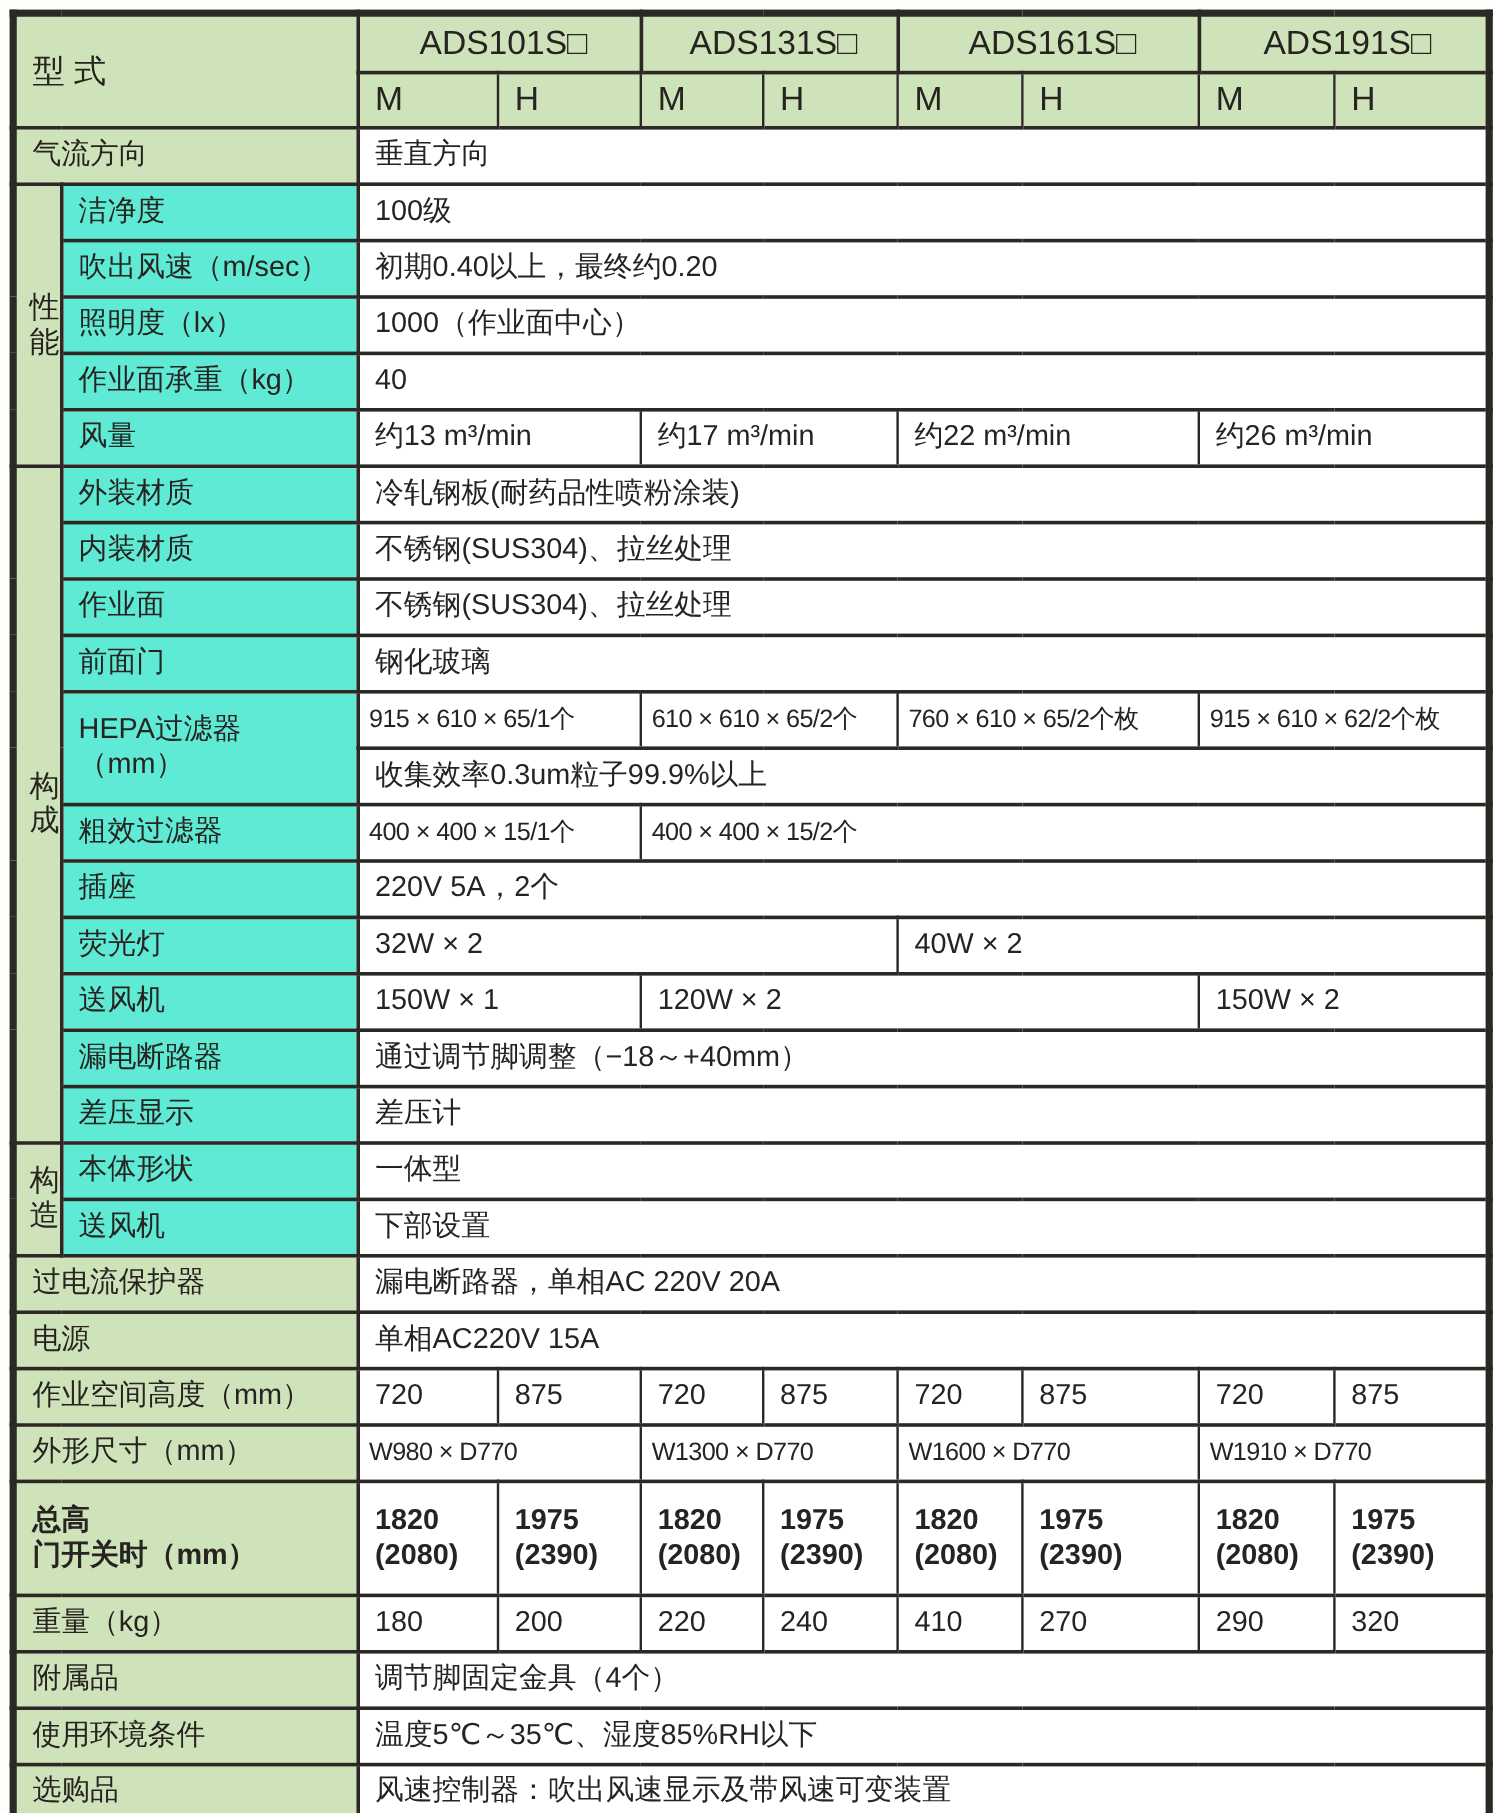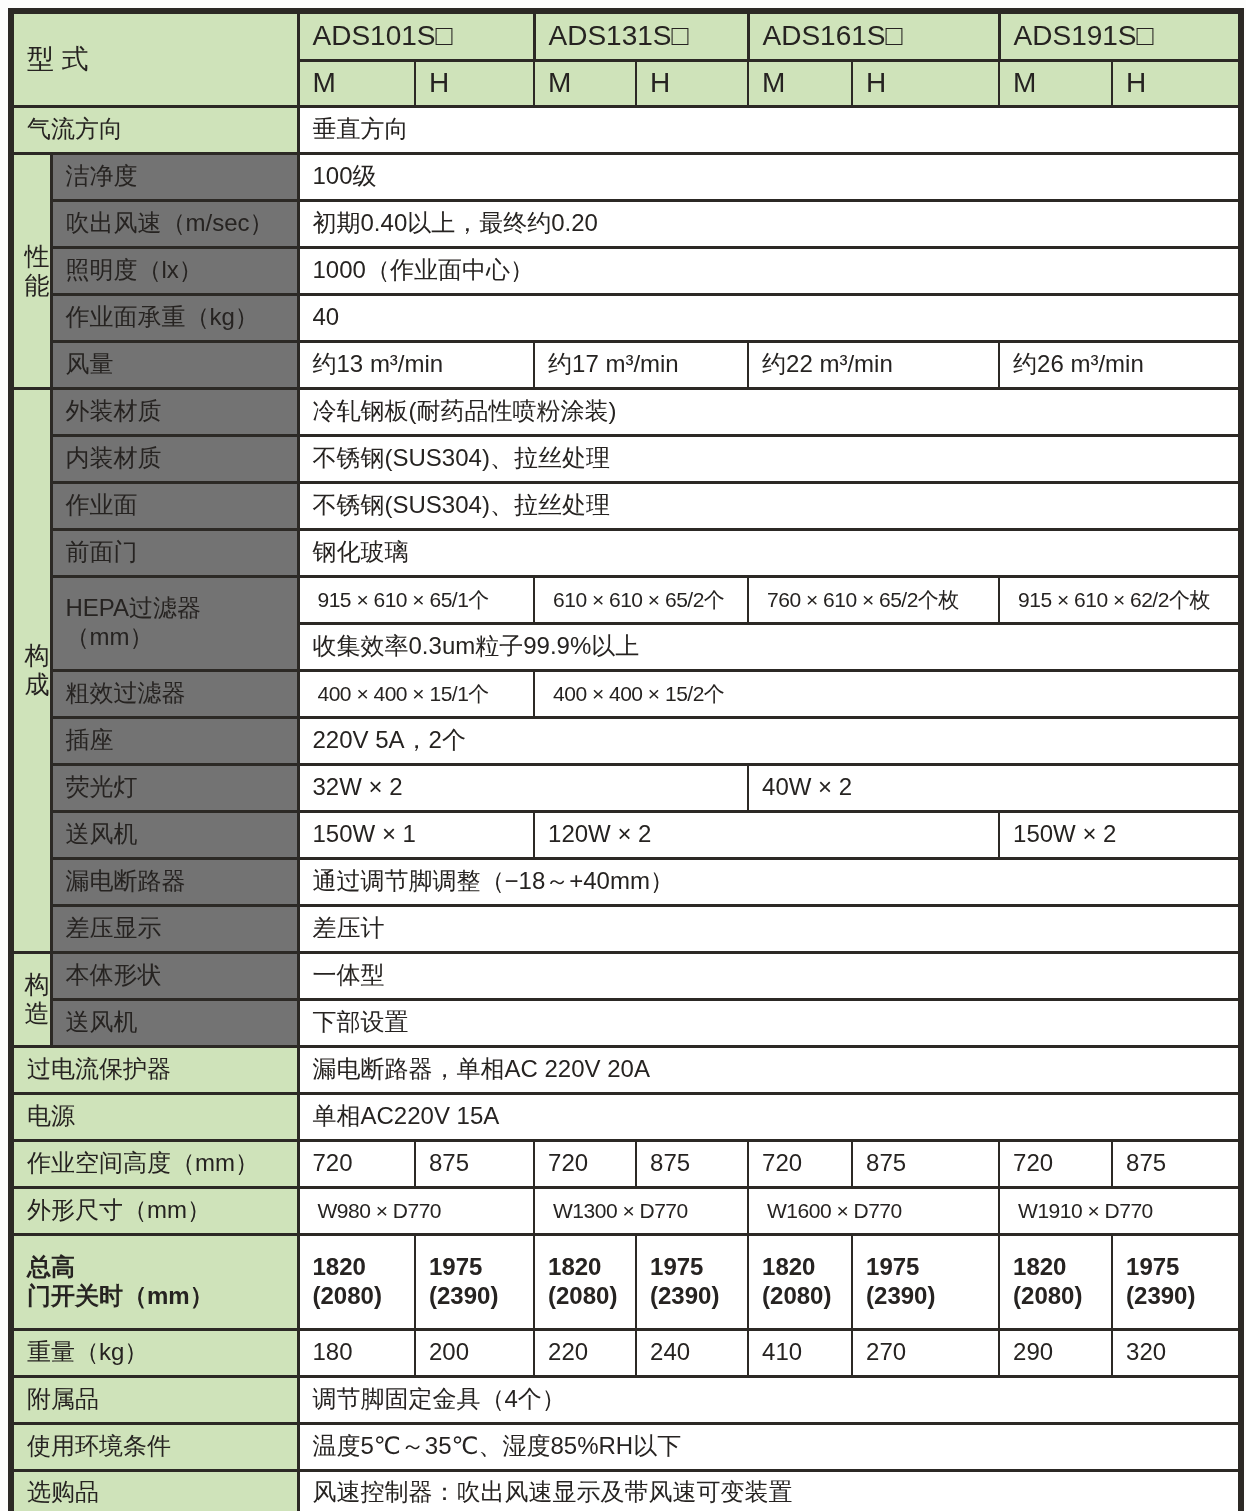--- a/index.html
+++ b/index.html
@@ -18,31 +18,31 @@
     font-size:24px;
     line-height:1.2;
     overflow:hidden;
     word-break:break-all;
   }
   tr{height:47px;}
   tr.hr1{height:49px;}
   tr.hr2{height:46px;}
   tr.tall{height:95px;font-weight:bold;}
   .g{background:#cfe3ba;}
-  .lg{background:#737373;}
+  .lg{background:#5eead4;}
   .v{background:#ffffff;border-left-width:2px;border-right-width:2px;}
-  .model{font-size:28px;}
+  .model{font-size:28px;text-align:center;}
   .grade{font-size:28px;border-left-width:2px;border-right-width:2px;}
   .title{font-size:27px;}
   .strip{
     padding:0;text-align:right;
     font-size:25px;line-height:1.15;
     word-break:break-all;
   }
-  .small{font-size:21px;padding-left:18px;letter-spacing:-0.5px;}
+  .small{font-size:21px;padding-left:8px;letter-spacing:-0.5px;}
   .prewrap{white-space:pre-line;margin-top:20px;}
 </style>
 </head>
 <body>
 
 <table class="spec">
   <colgroup>
     <col style="width:40px">
       <col style="width:247px">
     <col style="width:117px">

